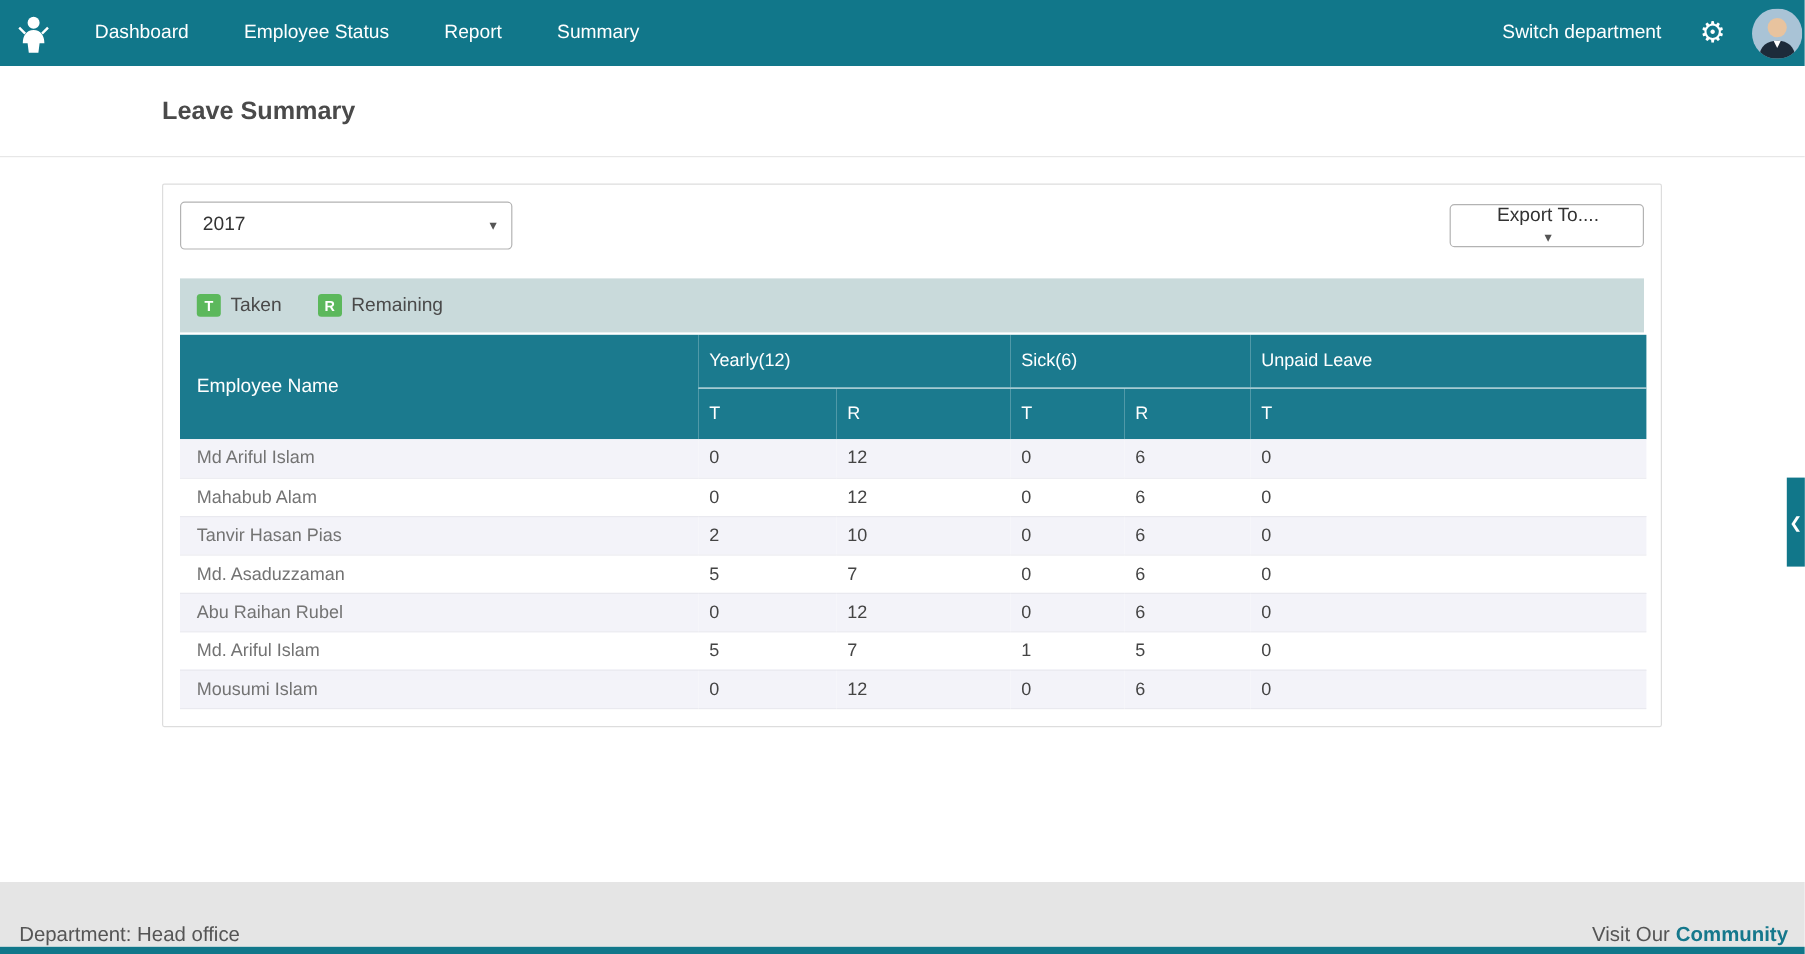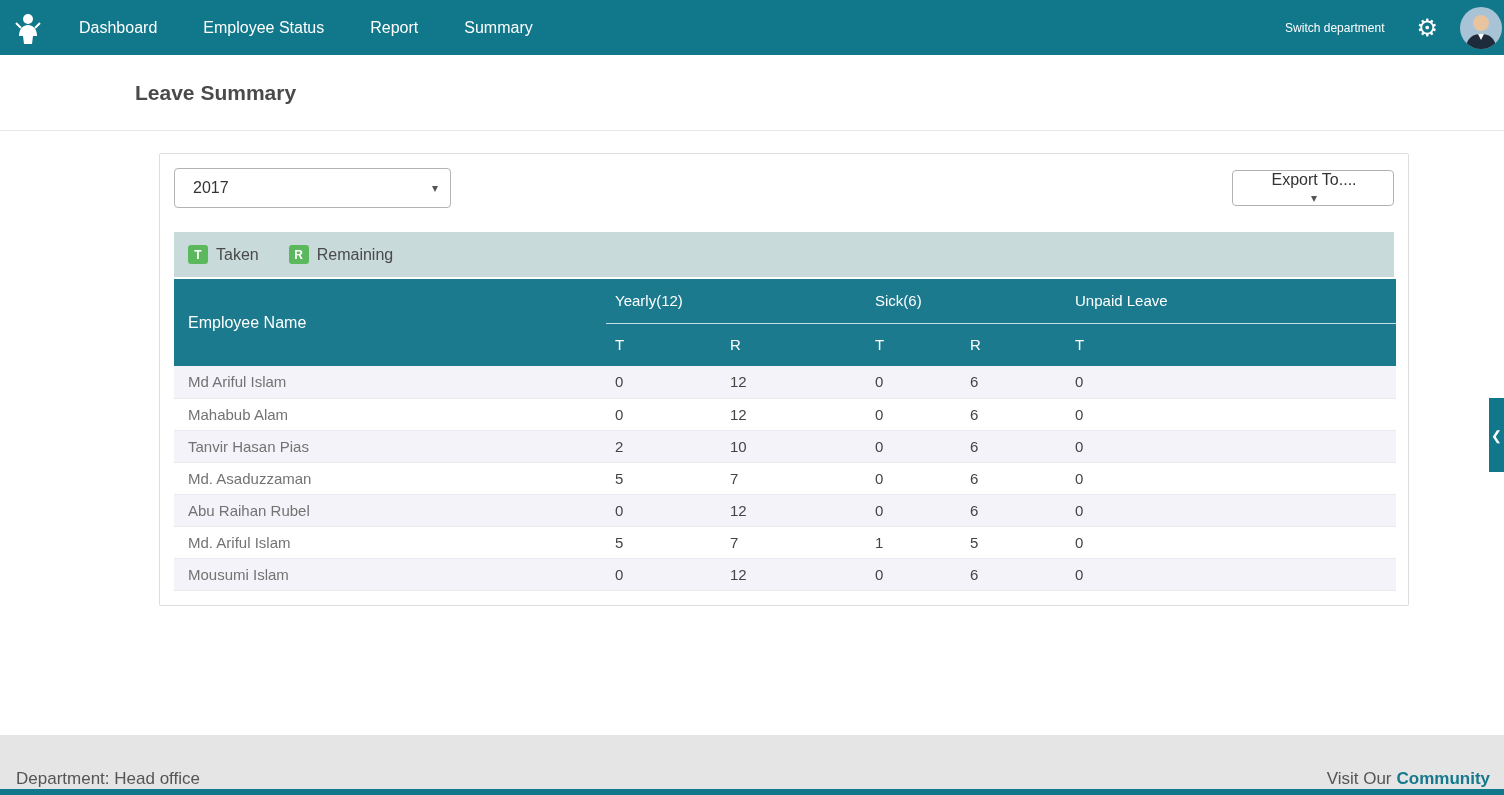--- a/index.html
+++ b/index.html
@@ -24,40 +24,40 @@
   .logo { width:56px; display:flex; align-items:center; justify-content:center; cursor:pointer; }
   .nav-items { list-style:none; display:flex; align-items:center; }
   .nav-items li {
     padding:0 23px;
     font-size:16px;
     color:#fff;
     cursor:pointer;
     line-height:55px;
   }
   .nav-right { margin-left:auto; display:flex; align-items:center; }
-  .switch-dept { font-size:12px; cursor:pointer; }
+  .switch-dept { font-size:16px; cursor:pointer; }
   .gear { font-size:24px; margin:0 22px 0 32px; cursor:pointer; line-height:1; }
   .avatar {
     width:42px; height:42px; border-radius:50%;
     overflow:hidden; margin-right:2px; cursor:pointer;
     flex-shrink:0; display:block;
   }
   
   .page-header {
     height:76px;
     background:#fff;
     border-bottom:1px solid #e7e7e7;
     display:flex;
     align-items:center;
     padding-left:135px;
     flex-shrink:0;
   }
   .page-header h1 { font-size:21px; font-weight:bold; color:#4a4a4a; }
   
-  .main { flex:1 0 auto;padding-left:24px; }
+  .main { flex:1 0 auto; }
   .card {
     width:1250px;
     margin:22px 0 0 135px;
     border:1px solid #ddd;
     border-radius:2px;
     padding:14px;
     background:#fff;
   }
   .card-top { display:flex; justify-content:space-between; }
   .select {

